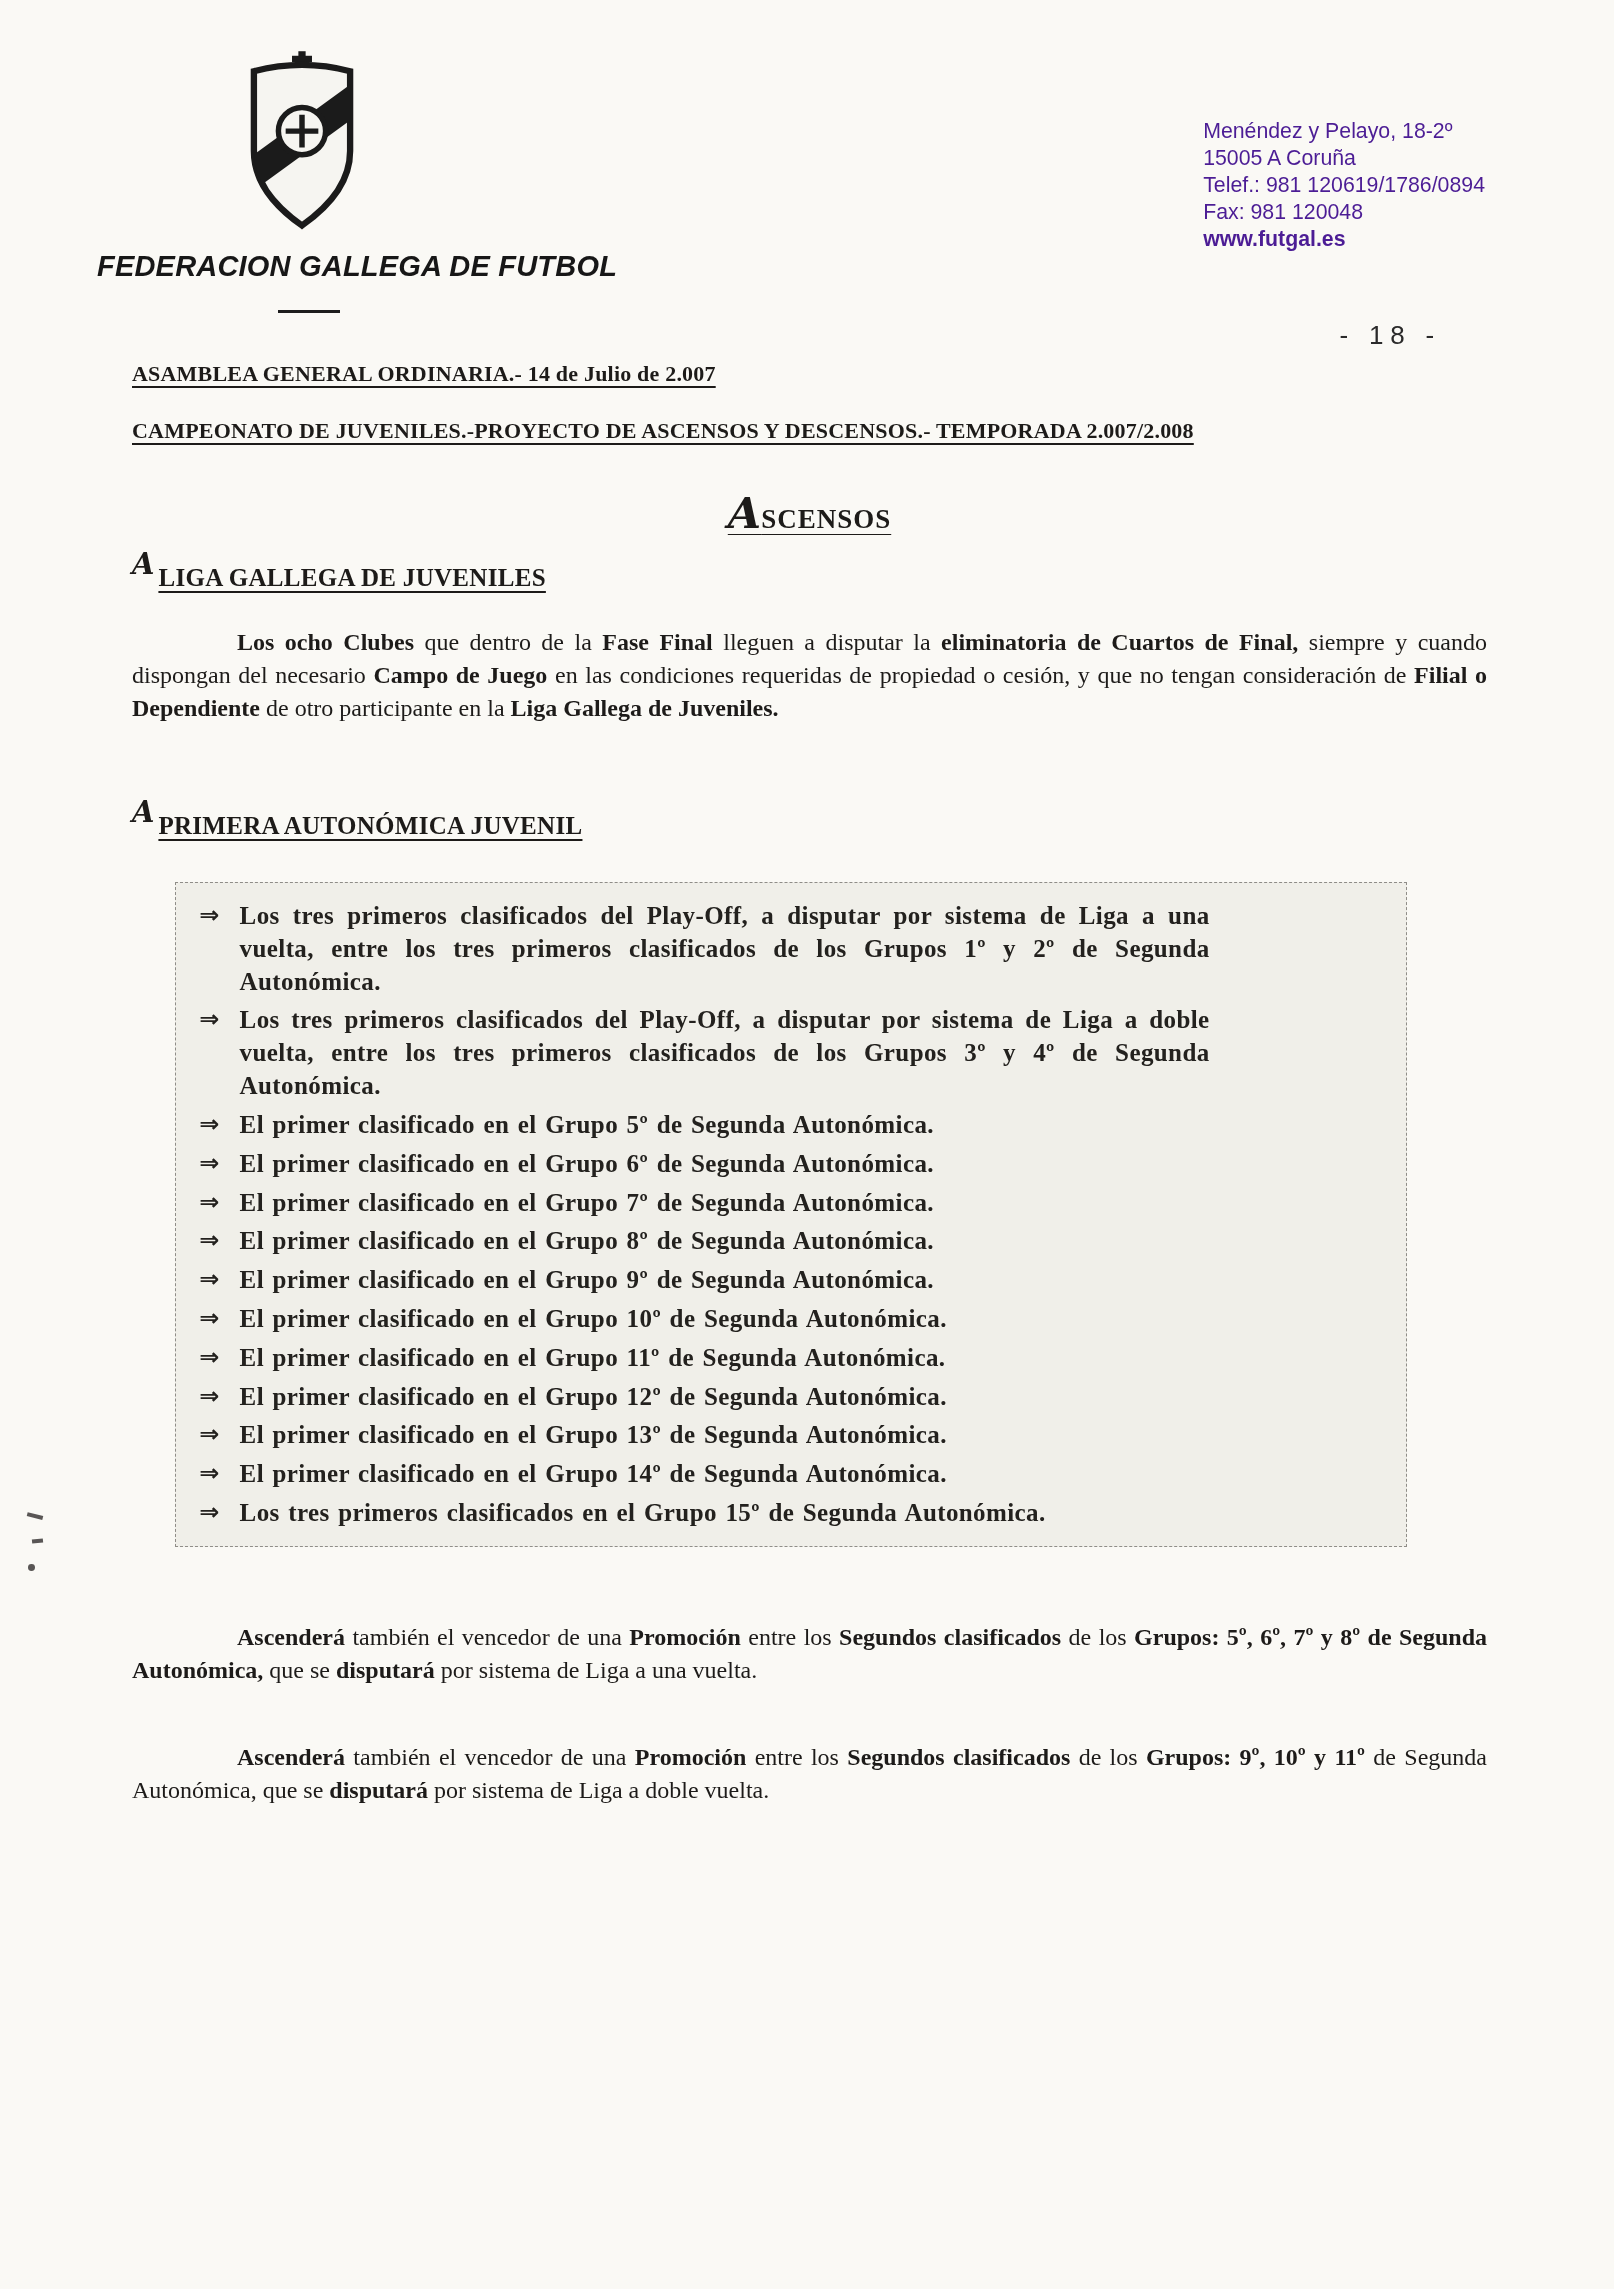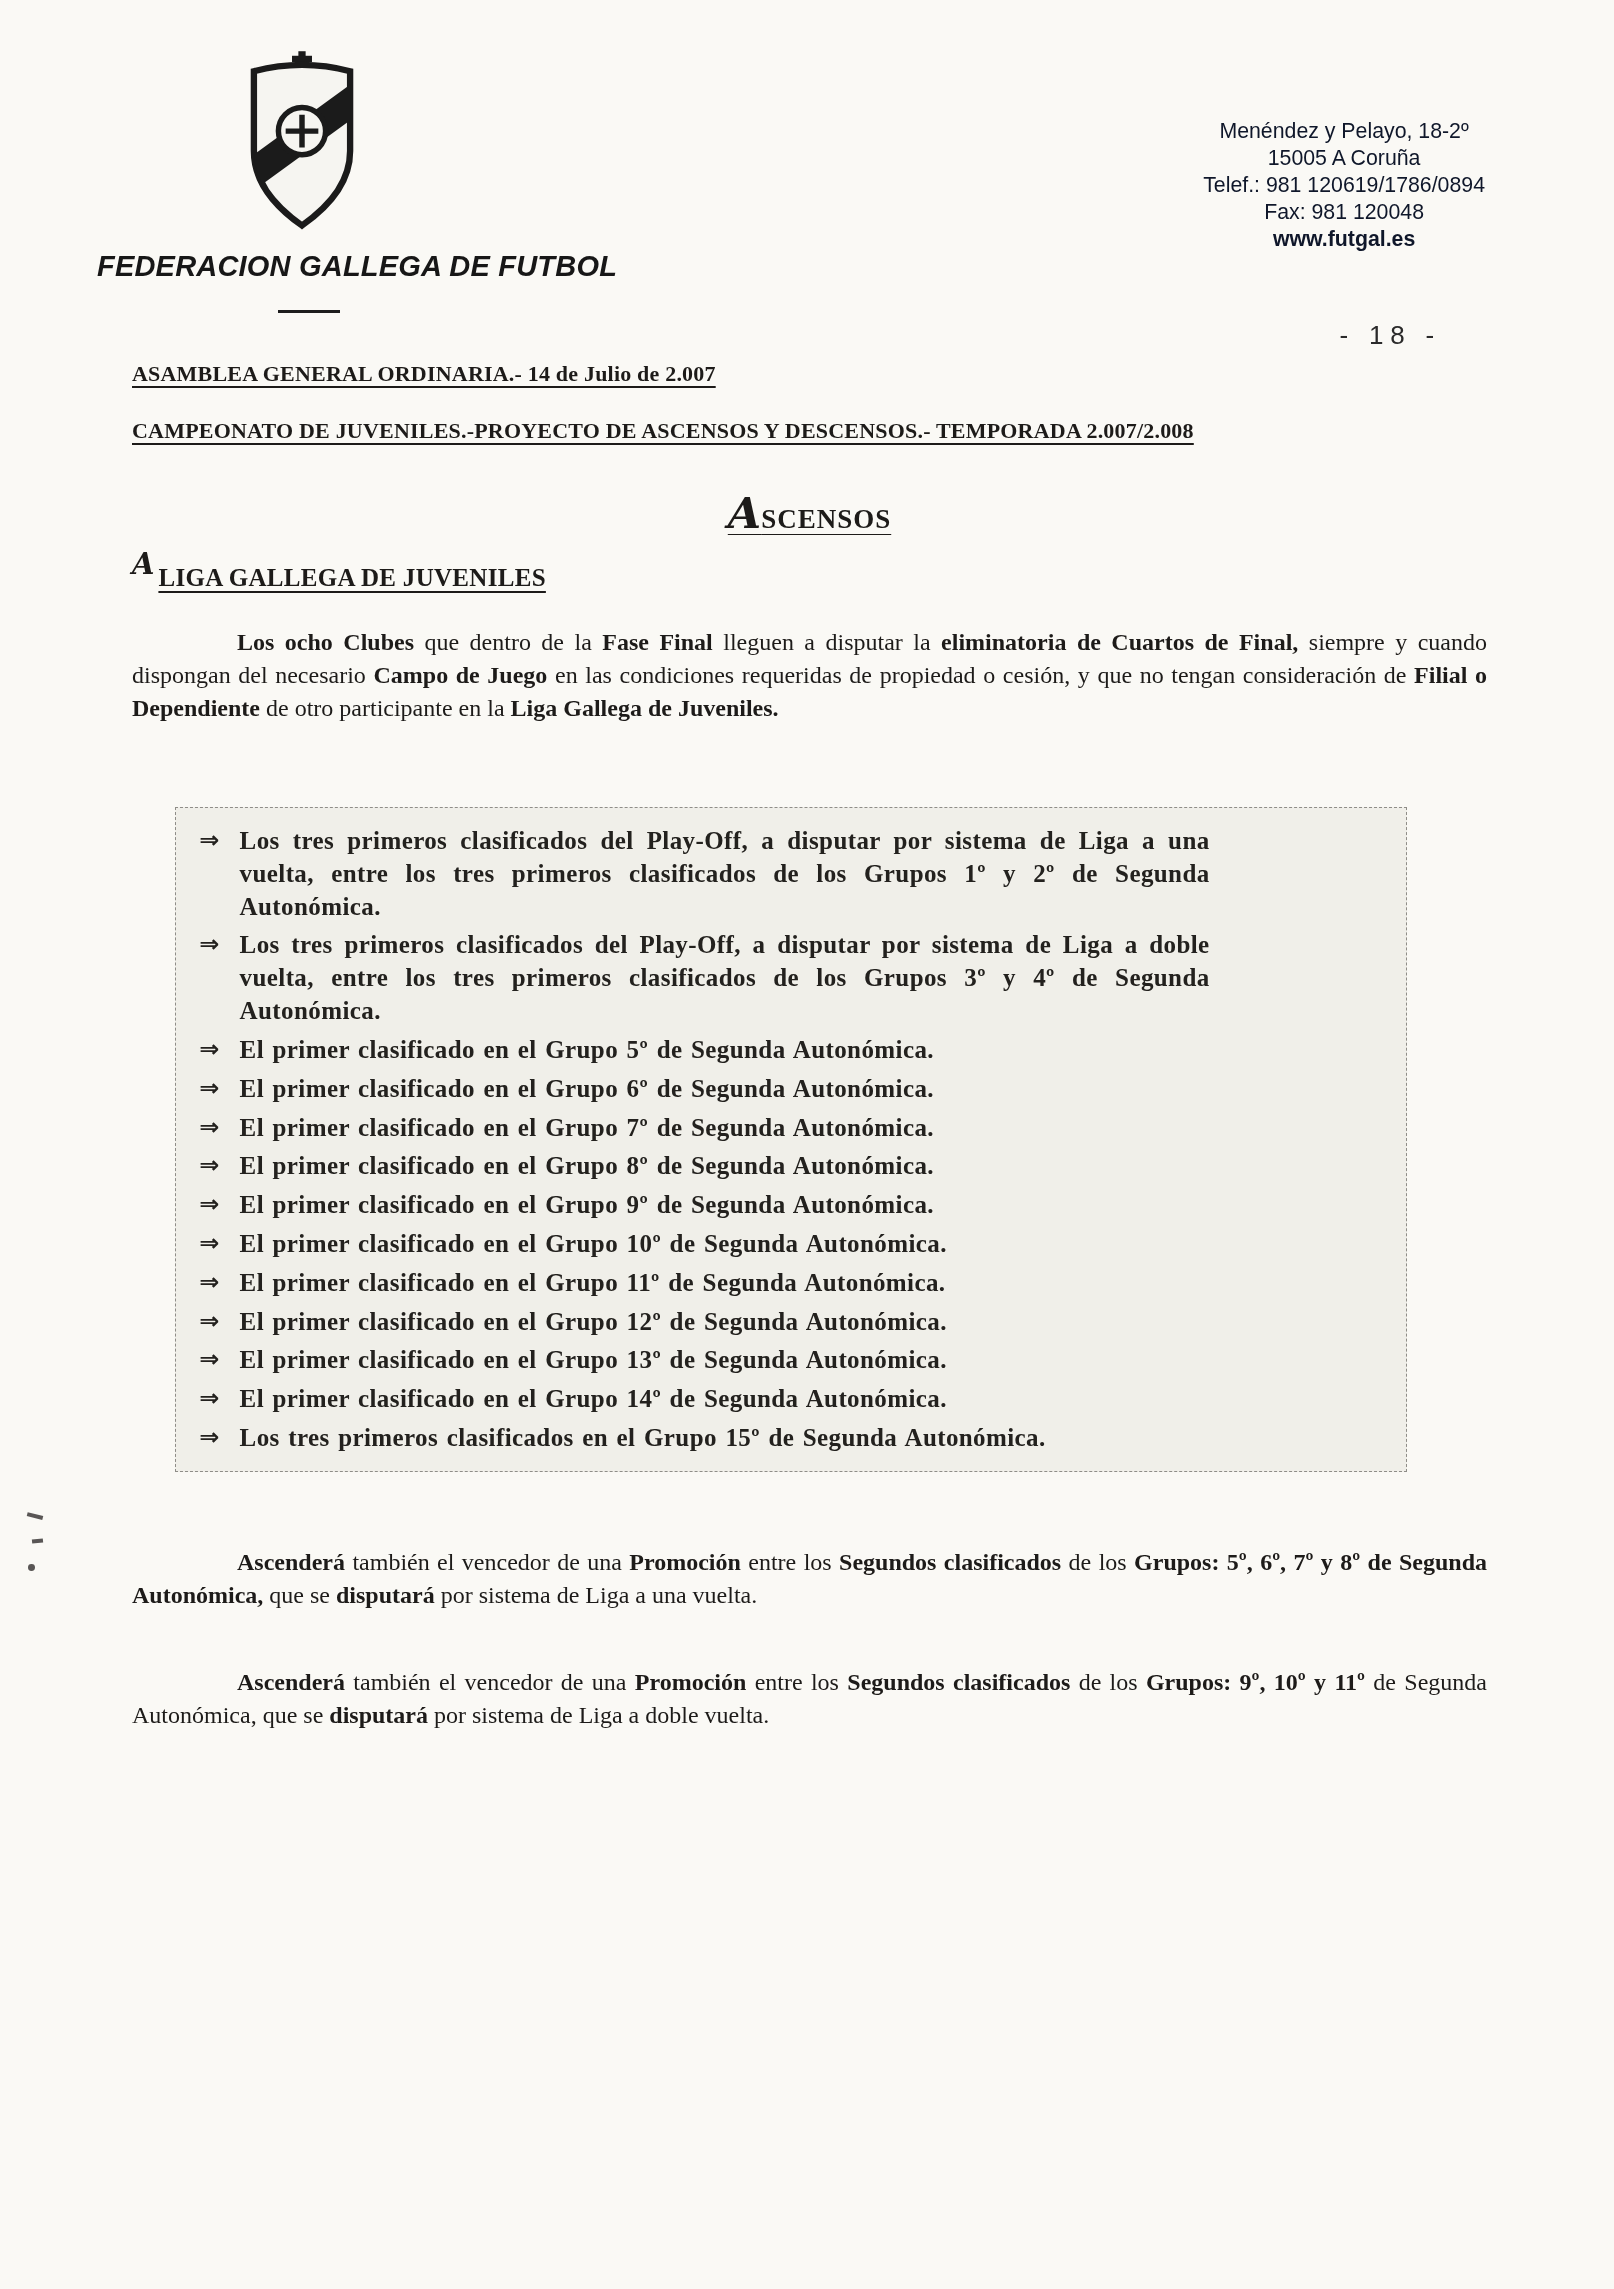--- a/index.html
+++ b/index.html
@@ -16,23 +16,23 @@
   
   .logo { position:absolute; left:243px; top:49px; width:118px; height:186px; }
   .org-name {
     position:absolute; left:97px; top:250px;
     font-family:"Liberation Sans", sans-serif;
     font-weight:bold; font-size:29px; letter-spacing:0.2px; color:#171717;font-style:italic;
   }
   .org-underline { position:absolute; left:278px; top:310px; width:62px; height:2.9px; background:#1d1d1d; }
   .address-block {
     position:absolute; right:130px; top:118px;
-    text-align:center;
+    text-align:left;
     font-family:"Liberation Sans", sans-serif;
-    font-size:21.3px; line-height:27px; color:#0f172a;
+    font-size:21.3px; line-height:27px; color:#4c1d95;
   }
   .website { font-weight:bold; }
   .page-number {
     position:absolute; right:174px; top:320px;
     font-family:Liberation Sans, sans-serif;
     font-size:26px; letter-spacing:6.8px; color:#2a2a2a;
   }
 
   
   .content { position:absolute; left:132px; top:361px; width:1355px; }
@@ -139,20 +139,23 @@
     <div class="main-heading">
       <span class="script-a">A</span><span class="heading-rest">SCENSOS</span>
     </div>
 
     <div class="section-heading">
       <span class="marker">A</span><span class="section-title">LIGA GALLEGA DE JUVENILES</span>
     </div>
 
     <p class="para indent p-liga"><span class="b">Los ocho Clubes</span><span> que dentro de la </span><span class="b">Fase Final</span><span> lleguen a disputar la </span><span class="b">eliminatoria de Cuartos de Final,</span><span> siempre y cuando dispongan del necesario </span><span class="b">Campo de Juego</span><span> en las condiciones requeridas de propiedad o cesión, y que no tengan consideración de </span><span class="b">Filial o Dependiente</span><span> de otro participante en la </span><span class="b">Liga Gallega de Juveniles.</span></p>
 
+    <div class="section-heading sh2">
+      <span class="marker">A</span><span class="section-title">PRIMERA AUTONÓMICA JUVENIL</span>
+    </div>
 
     <div class="rules-box">
 
         <div class="box-item">
           <span class="arrow">⇒</span>
           <span class="item-text">Los tres primeros clasificados del Play-Off, a disputar por sistema de Liga a una vuelta, entre los tres primeros clasificados de los Grupos 1º y 2º de Segunda Autonómica.</span>
         </div>
 
         <div class="box-item">
           <span class="arrow">⇒</span>

